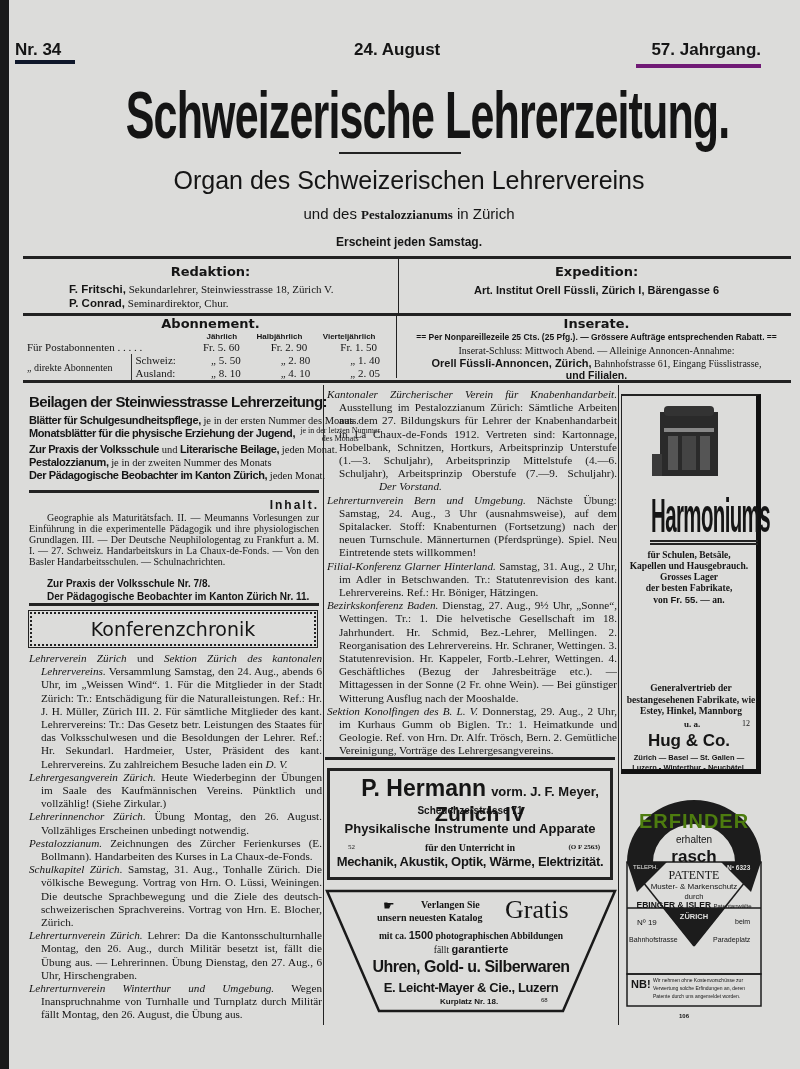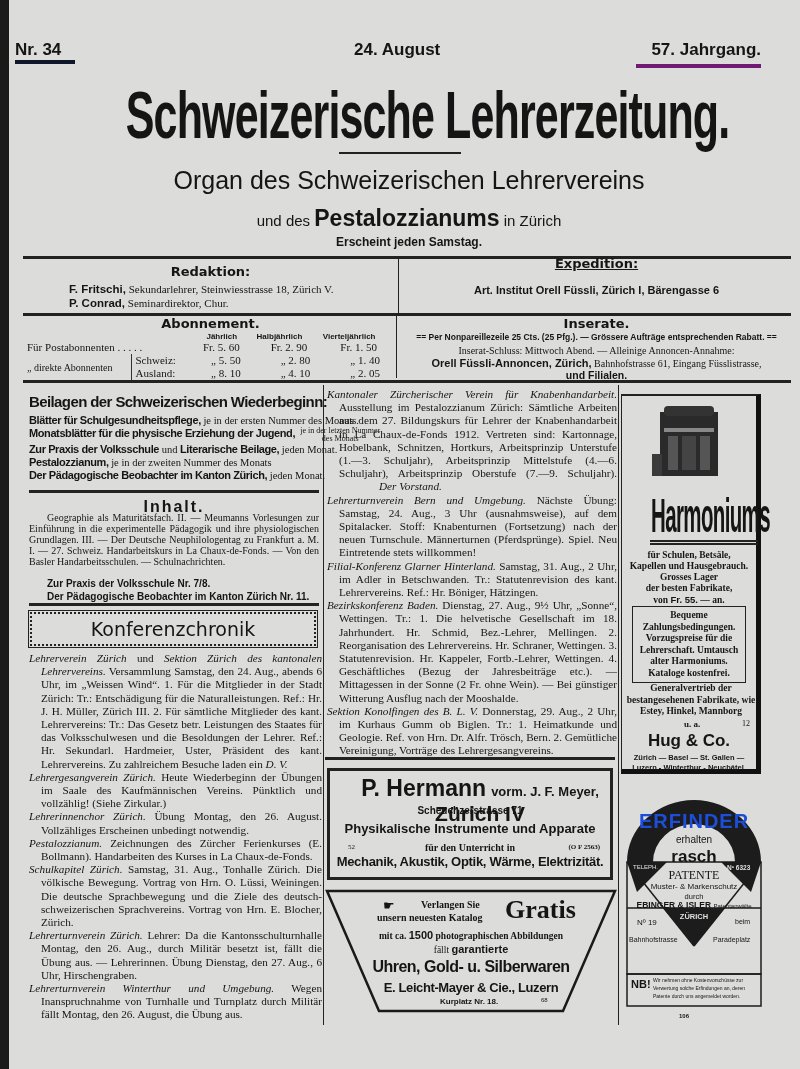--- a/index.html
+++ b/index.html
@@ -26,21 +26,21 @@
   .mast-jg { left: 627px; border-bottom: 4px solid #701a75; padding-bottom: 4px; width: 125px; text-align: right; }
   .mast-title {
     left: 72px; top: 76px; width: 640px; text-align: center;
     font-family: "Liberation Sans", sans-serif; font-weight: bold; font-size: 50px;
     letter-spacing: -1px; transform: scaleX(0.86) scaleY(1.35); transform-origin: center top;
     white-space: nowrap;
   }
   .mast-rule { left: 330px; top: 152px; width: 122px; height: 2px; background: #222; }
   .mast-organ { left: 0; top: 166px; width: 800px; text-align: center; font-family: "Liberation Sans", sans-serif; font-size: 25px; }
   .mast-und { left: 0; top: 205px; width: 800px; text-align: center; font-family: "Liberation Sans", sans-serif; font-size: 15px; }
-  .mast-und b { font-size: 23px; font-family: Liberation Sans, sans-serif; }
+  .mast-und b { font-size: 13px; font-family: Liberation Serif, serif; }
   .mast-ersch { left: 0; top: 235px; width: 800px; text-align: center; font-family: "Liberation Sans", sans-serif; font-size: 12px; font-weight: bold; }
 
   
   .hr2 { height: 3px; border-top: 2px solid #222; border-bottom: 1px solid #222; }
   .vr { width: 1px; background: #222; }
 
   .box-head { font-family: "DejaVu Sans", sans-serif; font-weight: bold; font-size: 13px; text-align: center; }
   .tiny { font-size: 8px; }
 
   .redak-line { font-family: "Liberation Serif", serif; font-size: 11px; }
@@ -92,21 +92,21 @@
   <div class="abs box-head" style="left:14px; top:264px; width:375px;">Redaktion:</div>
   <div class="abs redak-line" style="left:60px; top:283px;">
     <b>F. Fritschi,</b>
     <span>Sekundarlehrer, Steinwiesstrasse 18, Zürich V.</span>
   </div>
   <div class="abs redak-line" style="left:60px; top:297px;">
     <b>P. Conrad,</b>
     <span>Seminardirektor, Chur.</span>
   </div>
 
-  <div class="abs box-head" style="left:390px; top:256px; width:395px;text-decoration:underline;">Expedition:</div>
+  <div class="abs box-head" style="left:390px; top:264px; width:395px;">Expedition:</div>
   <div class="abs sans" style="left:390px; top:284px; width:395px; text-align:center; font-size:11px; font-weight:bold;">Art. Institut Orell Füssli, Zürich I, Bärengasse 6</div>
 
   <div class="abs hr2" style="left:14px; top:313px; width:768px;"></div>
 
   <div class="abs vr" style="left:387px; top:316px; height:62px;"></div>
   <div class="abs box-head" style="left:14px; top:316px; width:375px;">Abonnement.</div>
   <table class="abs abo" style="left:14px; top:332px;">
     <tbody>
         <tr>
       <th style="width:108px"></th>
@@ -141,31 +141,31 @@
   <div class="abs ins-line sans" style="left:390px; top:332px; width:395px; font-size:8.5px; font-weight:bold;">== Per Nonpareillezeile 25 Cts. (25 Pfg.). — Grössere Aufträge entsprechenden Rabatt. ==</div>
   <div class="abs ins-line serif" style="left:390px; top:345px; width:395px;">Inserat-Schluss: Mittwoch Abend. — Alleinige Annoncen-Annahme:</div>
   <div class="abs ins-line serif" style="left:390px; top:357px; width:395px;">
     <b class="sans" style="font-size:11px">Orell Füssli-Annoncen, Zürich,</b>
     <span>Bahnhofstrasse 61, Eingang Füsslistrasse,</span>
   </div>
   <div class="abs ins-line sans" style="left:390px; top:369px; width:395px; font-weight:bold; font-size:10.5px;">und Filialen.</div>
 
   <div class="abs hr2" style="left:14px; top:380px; width:768px;"></div>
 
-  <div class="abs" style="left:20px; top:393px; width:290px; font-family:'Liberation Sans',sans-serif; font-weight:bold; font-size:15px; letter-spacing:-0.6px; text-align:center; white-space:nowrap;">Beilagen der Schweizerischen Wiederbeginn:</div>
+  <div class="abs" style="left:20px; top:393px; width:290px; font-family:'Liberation Sans',sans-serif; font-weight:bold; font-size:15px; letter-spacing:-0.6px; text-align:center; white-space:nowrap;">Beilagen der Steinwiesstrasse Lehrerzeitung:</div>
   <div class="abs" style="left:20px; top:414px; width:292px;">
     <div class="beil-line"><b>Blätter für Schulgesundheitspflege,</b> <span>je in der ersten Nummer des Monats.</span></div>
     <div class="beil-line"><b>Monatsblätter für die physische Erziehung der Jugend,</b> <span class="tiny" style="display:inline-block; width:85px; white-space:normal; line-height:8px; vertical-align:top; text-align:center;">je in der letzten Nummer des Monats</span></div>
     <div class="beil-line"><b>Zur Praxis der Volksschule</b> <span>und</span> <b>Literarische Beilage,</b> <span>jeden Monat.</span></div>
     <div class="beil-line"><b>Pestalozzianum,</b> <span>je in der zweiten Nummer des Monats</span></div>
     <div class="beil-line"><b>Der Pädagogische Beobachter im Kanton Zürich,</b> <span>jeden Monat.</span></div>
   </div>
   <div class="abs hr2" style="left:20px; top:490px; width:290px;"></div>
 
-  <div class="abs sans" style="left:20px; top:498px; width:290px; text-align:center; font-weight:bold; font-size:16px; letter-spacing:2px;">Inhalt.</div>
+  <div class="abs sans" style="left:20px; top:498px; width:290px; text-align:right; font-weight:bold; font-size:12px; letter-spacing:2px;">Inhalt.</div>
   <div class="abs col-text" style="left:20px; top:512px; width:290px; font-size:10px; line-height:11px; text-indent:18px;">Geographie als Maturitätsfach. II. — Meumanns Vorlesungen zur Einführung in die experimentelle Pädagogik und ihre physiologischen Grundlagen. III. — Der Deutsche Neuphilologentag zu Frankfurt a. M. I. — 27. Schweiz. Handarbeitskurs in La Chaux-de-Fonds. — Von den Basler Handarbeitsschulen. — Schulnachrichten.</div>
   <div class="abs sans" style="left:38px; top:578px; font-size:10px; font-weight:bold;">Zur Praxis der Volksschule Nr. 7/8.</div>
   <div class="abs sans" style="left:38px; top:591px; font-size:10px; font-weight:bold;">Der Pädagogische Beobachter im Kanton Zürich Nr. 11.</div>
   <div class="abs hr2" style="left:20px; top:603px; width:290px;"></div>
 
   <div class="abs konf-box" style="left:21px; top:612px; width:286px;">Konferenzchronik</div>
 
   <div class="abs col-text" style="left:20px; top:652px; width:293px;">
     <p><i>Lehrerverein Zürich</i> <span>und</span> <i>Sektion Zürich des kantonalen Lehrervereins.</i> <span>Versammlung Samstag, den 24. Aug., abends 6 Uhr, im „Weissen Wind“. 1. Für die Mitglieder in der Stadt Zürich: Tr.: Entschädigung für die Naturalleistungen. Ref.: Hr. J. H. Müller, Zürich III. 2. Für sämtliche Mitglieder des kant. Lehrervereins: Tr.: Das Gesetz betr. Leistungen des Staates für das Volksschulwesen und die Besoldungen der Lehrer. Ref.: Hr. Sekundarl. Hardmeier, Uster, Präsident des kant. Lehrervereins. Zu zahlreichem Besuche laden ein</span> <i>D. V.</i></p>
     <p><i>Lehrergesangverein Zürich.</i> <span>Heute Wiederbeginn der Übungen im Saale des Kaufmännischen Vereins. Pünktlich und vollzählig! (Siehe Zirkular.)</span></p>
@@ -201,21 +201,21 @@
     <div class="sans" style="position:absolute; left:0; top:83px; width:100%; text-align:center; font-weight:bold; font-size:13px; letter-spacing:-0.3px;">Mechanik, Akustik, Optik, Wärme, Elektrizität.</div>
   </div>
 
   <div class="abs" style="left:316px; top:889px; width:292px; height:124px;">
     <svg width="292" height="124" style="position:absolute; left:0; top:0;">
       <polygon points="2,2 290,2 238,122 54,122" fill="none" stroke="#1a1a1a" stroke-width="2.5"></polygon>
     </svg>
     <div style="position:absolute; left:58px; top:9px; font-size:13px;">☛</div>
     <div class="serif" style="position:absolute; left:96px; top:10px; font-size:10px; font-weight:bold;">Verlangen Sie</div>
     <div class="serif" style="position:absolute; left:52px; top:23px; font-size:10px; font-weight:bold;">unsern neuesten Katalog</div>
-    <div class="serif" style="position:absolute; left:180px; top:6px; font-size:26px; font-weight:bold;">Gratis</div>
+    <div class="serif" style="position:absolute; left:180px; top:6px; font-size:26px; font-weight:normal;">Gratis</div>
     <div class="serif" style="position:absolute; left:0; top:40px; width:100%; text-align:center; font-size:9.5px; font-weight:bold;">
       <span>mit ca.</span>
       <b class="sans" style="font-size:11px">1500</b>
       <span>photographischen Abbildungen</span>
     </div>
     <div class="serif" style="position:absolute; left:0; top:54px; width:100%; text-align:center; font-size:9.5px;">
       <span>fällt</span>
       <b class="sans" style="font-size:11px">garantierte</b>
     </div>
     <div class="sans" style="position:absolute; left:0; top:69px; width:100%; text-align:center; font-size:16px; font-weight:bold; letter-spacing:-0.5px;">Uhren, Gold- u. Silberwaren</div>
@@ -238,42 +238,41 @@
     </svg>
     <div style="position:absolute; left:4px; top:92px; width:132px; text-align:center; font-family:'Liberation Sans',sans-serif; font-weight:bold; font-size:33px; transform:scaleX(0.62) scaleY(1.45); transform-origin:center top; white-space:nowrap; letter-spacing:-1px;">Harmoniums</div>
     <div style="position:absolute; left:28px; top:144px; width:108px; height:5px; border-top:2px solid #222; border-bottom:2px solid #222;"></div>
     <div class="serif" style="position:absolute; left:0; top:154px; width:100%; text-align:center; font-size:9.5px; font-weight:bold; line-height:11px;">
       <div>für Schulen, Betsäle,</div>
       <div>Kapellen und Hausgebrauch.</div>
       <div>Grosses Lager</div>
       <div>der besten Fabrikate,</div>
       <div><span>von</span> <b class="sans">Fr. 55.</b> <span>— an.</span></div>
     </div>
-    <div class="serif" style="position:absolute; left:10px; top:210px; width:114px; border:1.5px solid #222; padding:3px 4px; font-size:9.5px; font-weight:bold; line-height:11.5px; text-align:center;">Bequeme Zahlungsbedingungen. Vorzugspreise für die Lehrerschaft. Umtausch alter Harmoniums. Kataloge kostenfrei.</div>
     <div class="serif" style="position:absolute; left:4px; top:287px; width:130px; font-size:9.5px; font-weight:bold; line-height:11.5px; text-align:center;">Generalvertrieb der bestangesehenen Fabrikate, wie Estey, Hinkel, Mannborg</div>
     <div class="serif" style="position:absolute; left:62px; top:323px; font-size:9px; font-weight:bold;">u. a.</div>
     <div class="serif" style="position:absolute; left:120px; top:323px; font-size:8px;">12</div>
     <div class="sans" style="position:absolute; left:0; top:335px; width:100%; text-align:center; font-size:17px; font-weight:bold;">Hug &amp; Co.</div>
     <div class="sans" style="position:absolute; left:0; top:357px; width:100%; text-align:center; font-size:7.5px; font-weight:bold;">Zürich — Basel — St. Gallen —</div>
     <div class="sans" style="position:absolute; left:0; top:367px; width:100%; text-align:center; font-size:7.5px; font-weight:bold;">Luzern - Winterthur - Neuchâtel.</div>
   </div>
 
   <div class="abs" style="left:614px; top:790px; width:142px; height:220px;">
     <svg width="142" height="220" style="position:absolute; left:0; top:0;">
       <path d="M4,72 A67,62 0 0 1 138,72 L112,72 A41,38 0 0 0 30,72 Z" fill="#1c1c1c"></path>
       <polygon points="4,72 44,72 14,102" fill="#1c1c1c"></polygon>
       <polygon points="138,72 98,72 128,102" fill="#1c1c1c"></polygon>
       <line x1="4" y1="72" x2="71" y2="156" stroke="#1c1c1c" stroke-width="1.5"></line>
       <line x1="138" y1="72" x2="71" y2="156" stroke="#1c1c1c" stroke-width="1.5"></line>
       <polygon points="40,118 102,118 71,156" fill="#1c1c1c"></polygon>
       <rect x="4" y="72" width="134" height="112" fill="none" stroke="#1c1c1c" stroke-width="1.5"></rect>
       <rect x="4" y="184" width="134" height="32" fill="none" stroke="#1c1c1c" stroke-width="1.5"></rect>
       <line x1="4" y1="118" x2="138" y2="118" stroke="#1c1c1c" stroke-width="1.5"></line>
     </svg>
-    <div class="sans" style="position:absolute; left:0; top:20px; width:100%; text-align:center; color:#1d4ed8; font-weight:bold; font-size:20px; letter-spacing:1px;">ERFINDER</div>
+    <div class="sans" style="position:absolute; left:0; top:20px; width:100%; text-align:center; color:#4d7c0f; font-weight:bold; font-size:20px; letter-spacing:1px;">ERFINDER</div>
     <div class="sans" style="position:absolute; left:0; top:44px; width:100%; text-align:center; font-size:10px;">erhalten</div>
     <div class="sans" style="position:absolute; left:0; top:57px; width:100%; text-align:center; font-size:17px; font-weight:bold;">rasch</div>
     <div class="sans" style="position:absolute; left:10px; top:74px; color:#e0e0de; font-size:6px;">TELEPH.</div>
     <div class="sans" style="position:absolute; left:104px; top:74px; color:#e0e0de; font-size:6.5px; font-weight:bold;">Nº 6323</div>
     <div class="serif" style="position:absolute; left:0; top:78px; width:100%; text-align:center; font-size:12px;">PATENTE</div>
     <div class="sans" style="position:absolute; left:0; top:92px; width:100%; text-align:center; font-size:8px;">Muster- &amp; Markenschutz</div>
     <div class="sans" style="position:absolute; left:0; top:102px; width:100%; text-align:center; font-size:7.5px;">durch</div>
     <div class="sans" style="position:absolute; left:0; top:110px; width:100%; text-align:center; font-size:8.5px; white-space:nowrap;">
       <b>EBINGER &amp; ISLER</b>
       <span style="font-size:6px">Patentanwälte</span>

